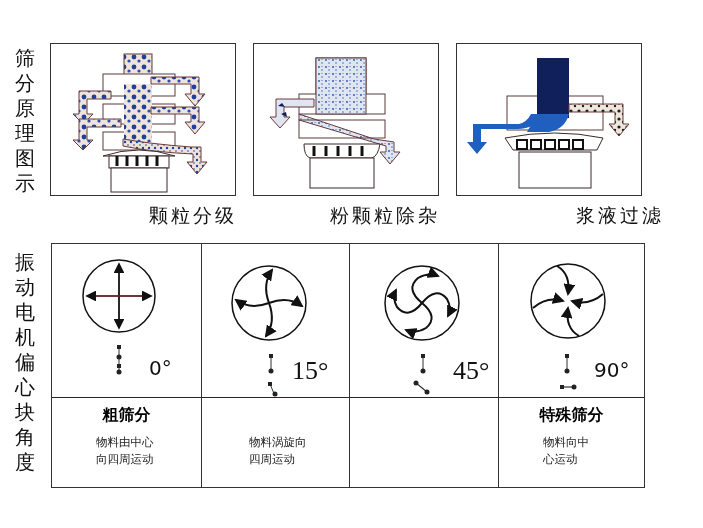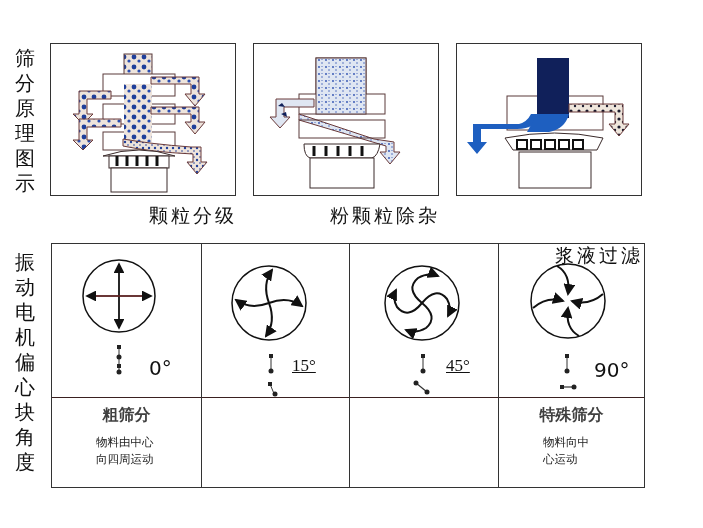--- a/index.html
+++ b/index.html
@@ -14,24 +14,24 @@
   .caption { position: absolute; top: 203px; width: 188px; text-align: right;
              font-size: 19px; letter-spacing: 3px; color: #111; }
   .table { position: absolute; left: 51px; top: 243px; width: 594px; height: 245px;
            border: 1.5px solid #333; box-sizing: border-box; }
   .col { position: absolute; top: 0; height: 100%; box-sizing: border-box; }
   .col + .col { border-left: 1.3px solid #333; }
   .hline { position: absolute; left: 0; right: 0; top: 153px; border-top: 1.3px solid #3a2020; }
   .cell-top { position: absolute; left: 0; top: 0; width: 100%; height: 153px; }
   .cell-top svg { position: absolute; left: 0; top: 0; }
   .angle { position: absolute; font-size: 20px; color: #111; }
-  .angle.serif { font-family: "Liberation Serif", "DejaVu Serif", serif; font-size: 17px; text-decoration: underline; }
+  .angle.serif { font-family: "Liberation Serif", "DejaVu Serif", serif; font-size: 26px; }
   .cell-bottom { position: absolute; left: 0; top: 154px; width: 100%; height: 90px; }
   .mode { position: absolute; top: 7px; left: 0; width: 100%; text-align: center;
-          font-size: 16px; font-weight: bold; color: #404040; }
+          font-size: 16px; font-weight: bold; color: #000000; }
   .desc { position: absolute; top: 36px; font-size: 11.5px; line-height: 17px;
           color: #222; font-family: "DejaVu Serif", "Liberation Serif", serif; }
 </style>
 </head>
 <body>
 
 <div class="vlabel" style="top:46px;">
     <span>筛</span>
     <span>分</span>
     <span>原</span>
@@ -150,21 +150,21 @@
     <g fill="#fff" stroke="#111" stroke-width="2">
       <rect x="60" y="96" width="10" height="9"></rect>
         <rect x="74" y="96" width="10" height="9"></rect>
       <rect x="88" y="96" width="10" height="9"></rect>
         <rect x="102" y="96" width="10" height="9"></rect>
       <rect x="116" y="96" width="10" height="9"></rect>
     </g>
     <rect x="62" y="108" width="72" height="36" fill="#fff" stroke="#3a2a2a"></rect>
   </svg>
 </div>
-<div class="caption" style="left:455px;margin-top:40px;">浆液过滤</div>
+<div class="caption" style="left:476px;">浆液过滤</div>
 
 <div class="table">
   <div class="hline"></div>
 
   <div class="col" style="left:0; width:149px;">
     <div class="cell-top">
       <svg width="149" height="153">
         <defs>
           <marker id="ah" markerWidth="6" markerHeight="6" refX="5" refY="3" orient="auto">
             <path d="M0,0 L6,3 L0,6 Z" fill="#111"></path>
@@ -214,20 +214,24 @@
           <rect x="67" y="110" width="4" height="4" fill="#222"></rect>
           <circle cx="69" cy="127" r="2.5" fill="#222"></circle>
           <line x1="68" y1="140" x2="73" y2="152" stroke="#333" stroke-width="1"></line>
           <rect x="66" y="138" width="4" height="4" fill="#222"></rect>
           <circle cx="73" cy="150" r="2.5" fill="#222"></circle>
         </g>
       </svg>
       <div class="angle serif" style="left:90px; top:112px;">15°</div>
     </div>
     <div class="cell-bottom">
+      <div class="desc" style="left:47px;">
+        <div>物料涡旋向</div>
+        <div>四周运动</div>
+      </div>
     </div>
   </div>
 
   <div class="col" style="left:297px; width:149px;">
     <div class="cell-top">
       <svg width="149" height="153">
         <defs>
           <marker id="ah3" markerWidth="6" markerHeight="6" refX="5" refY="3" orient="auto">
             <path d="M0,0 L6,3 L0,6 Z" fill="#111"></path>
           </marker>
@@ -241,21 +245,21 @@
         </g>
         <g>
           <line x1="73" y1="112" x2="73" y2="126" stroke="#333" stroke-width="1"></line>
           <rect x="71" y="110" width="4" height="4" fill="#222"></rect>
           <circle cx="73" cy="127" r="2.5" fill="#222"></circle>
           <line x1="66" y1="139" x2="77" y2="148" stroke="#333" stroke-width="1.2"></line>
           <circle cx="66" cy="139" r="2.5" fill="#222"></circle>
           <circle cx="77" cy="148" r="2.5" fill="#222"></circle>
         </g>
       </svg>
-      <div class="angle serif" style="left:96px; top:112px;text-align:right;">45°</div>
+      <div class="angle serif" style="left:103px; top:112px;text-align:right;">45°</div>
     </div>
   </div>
 
   <div class="col" style="left:446px; width:146px;">
     <div class="cell-top">
       <svg width="146" height="153">
         <defs>
           <marker id="ah4" markerWidth="6" markerHeight="6" refX="5" refY="3" orient="auto">
             <path d="M0,0 L6,3 L0,6 Z" fill="#111"></path>
           </marker>

